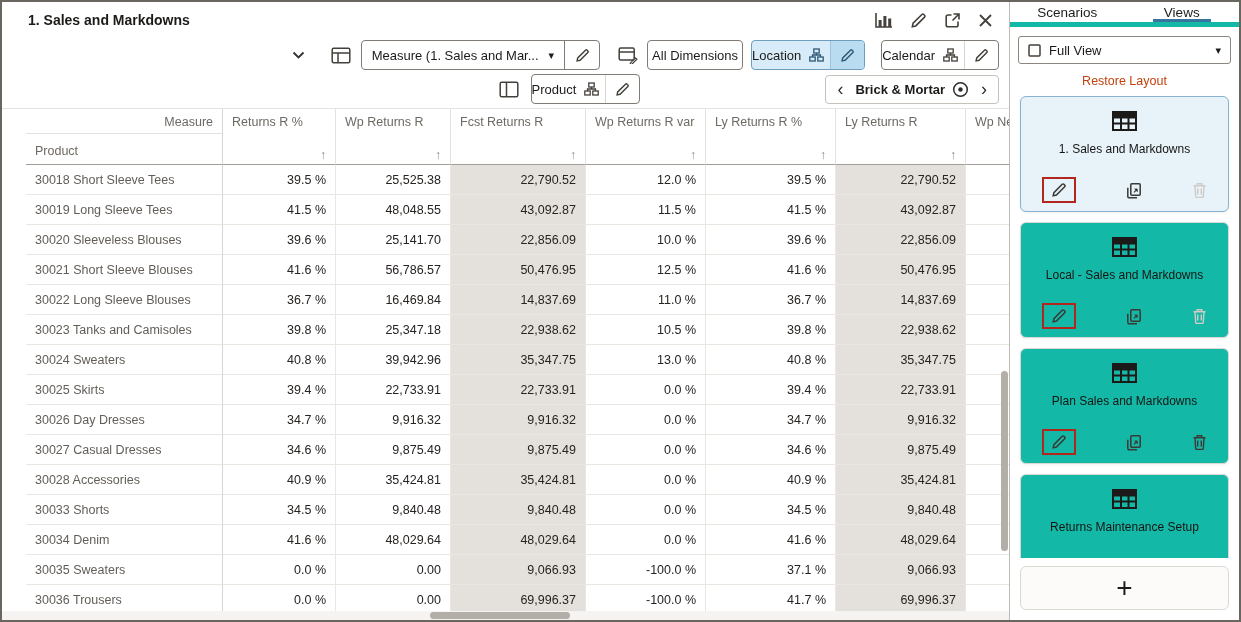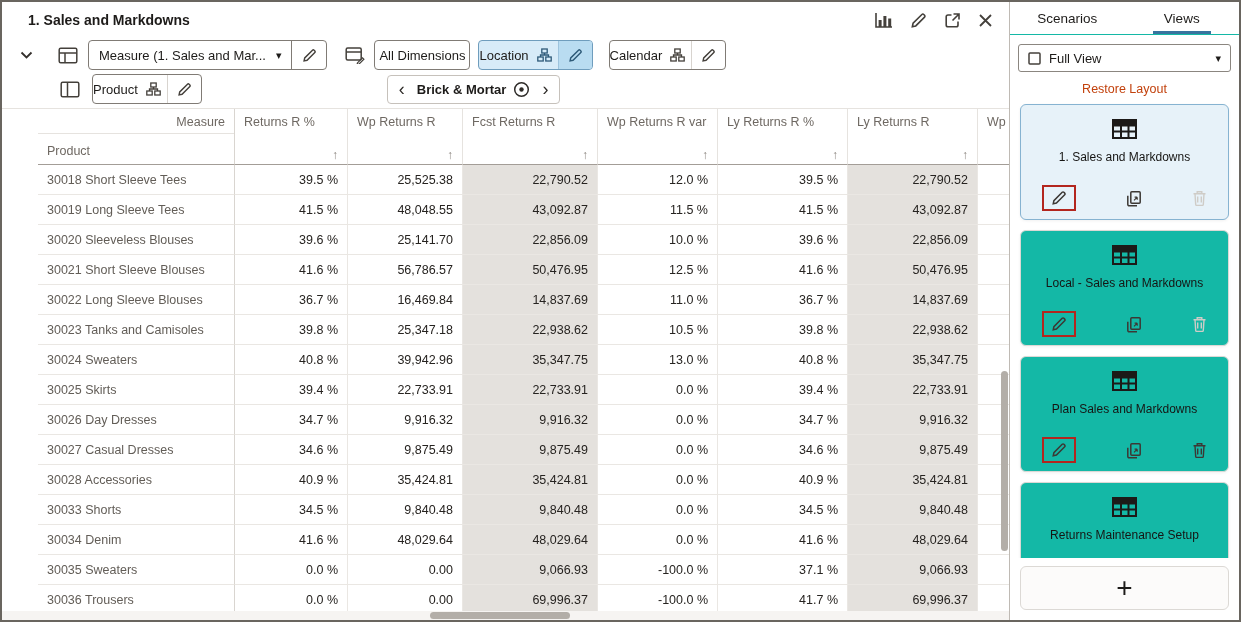--- a/index.html
+++ b/index.html
@@ -7,21 +7,21 @@
   body { font-family:"Liberation Sans",sans-serif; background:#fff; }
   .window { width:1241px; height:622px; border:2px solid #69655f; display:flex; overflow:hidden; background:#fff; }
 
   
   .main { width:1008px; min-width:1008px; display:flex; flex-direction:column; border-right:1px solid #bfbab4; background:#fff; }
   .titlebar { height:36px; display:flex; align-items:center; padding:0 16px 0 26px; }
   .title { font-size:14px; font-weight:bold; color:#1d1b19; }
   .tb-icons { margin-left:auto; display:flex; align-items:center; gap:17px; color:#44403b; }
   .icon-btn { display:flex; cursor:pointer; }
 
-  .toolbar { padding:2px 10px 4px 12px; display:flex; flex-direction:column; gap:4px; }
+  .toolbar { padding:2px 10px 4px 12px; display:flex; flex-direction:column; gap:4px;align-items:flex-end; }
   .trow { display:flex; align-items:center; height:30px; }
   .chev-btn { width:24px; display:flex; justify-content:center; color:#34302c; cursor:pointer; }
   .axis-icon { color:#44403b; display:flex; }
   .r1-axis { margin-left:20px; }
   .r2-axis { margin-left:46px; }
 
   .measure-group { margin-left:10px; height:30px; border:1px solid #807b75; border-radius:4px; display:flex; align-items:stretch; overflow:hidden; background:#fff; }
   .measure-select { display:flex; align-items:center; gap:10px; padding:0 10px; font-size:13px; color:#1d1b19; cursor:pointer; white-space:nowrap; }
   .caret { font-size:11px; color:#1d1b19; line-height:1; }
   .group-divider { width:1px; background:#807b75; }
@@ -42,38 +42,38 @@
   .cal-chip { margin-left:16px; }
   .prod-chip { margin-left:12px; }
 
   .page-nav { margin-left:185px; height:29px; border:1px solid #c6c1bb; border-radius:4px; background:#fff; display:flex; align-items:center; padding:0 6px; gap:7px; }
   .pn-btn { font-size:18px; color:#2e2b28; padding:0 5px; cursor:pointer; line-height:1; }
   .pn-label { font-size:13px; font-weight:bold; color:#1d1b19; white-space:nowrap; }
   .pn-target { display:flex; color:#2e2b28; cursor:pointer; }
 
   
   .grid-area { position:relative; flex:1; overflow:hidden; border-top:1px solid #e6e3df; }
-  #pivot-grid { display:grid; position:absolute; top:0; left:16px;padding-left:20px; }
+  #pivot-grid { display:grid; position:absolute; top:0; left:4px;padding-left:20px; }
   .hcell { height:56px; background:#fff; border-bottom:1px solid #a39d97; border-right:1px solid #e6e3df; padding:6px 9px 3px 9px; display:flex; flex-direction:column; justify-content:space-between; overflow:hidden; }
   .hlabel { font-size:12.5px; color:#6e6862; white-space:nowrap; overflow:hidden; }
   .sort-arrow { align-self:flex-end; font-size:12px; color:#8d8781; line-height:1; cursor:pointer; }
   .hcell.corner { padding:0; border-right:1px solid #d9d5d0; }
   .corner-top { text-align:right; padding:6px 9px 4px; font-size:12.5px; color:#6e6862; border-bottom:1px solid #e6e3df; }
   .corner-bottom { text-align:left; padding:5px 9px 6px; font-size:12.5px; color:#6e6862; }
   .cell { height:30px; display:flex; align-items:center; justify-content:flex-end; padding:0 9px; font-size:12.5px; color:#262320; background:#fff; border-right:1px solid #eae7e3; border-bottom:1px solid #eae7e3; white-space:nowrap; overflow:hidden; }
   .cell.rowlabel { justify-content:flex-start; color:#625d57; border-right:1px solid #d9d5d0; }
   .cell.shaded { background:#e4e1dd; }
 
   .hscroll-track { position:absolute; left:0; bottom:0; width:1007px; height:9px; background:#f6f4f2; }
   .hscroll-thumb { position:absolute; left:428px; top:1px; width:140px; height:7px; background:#b3aea8; border-radius:4px; cursor:pointer; }
   .vscroll-thumb { position:absolute; right:1px; top:262px; width:7px; height:180px; background:#b3aea8; border-radius:4px; cursor:pointer; }
 
   
   .sidebar { flex:1; display:flex; flex-direction:column; background:#fff; }
-  .tabs { height:33px; display:flex; border-bottom:1px solid #14b8a6; }
+  .tabs { height:25px; display:flex; border-bottom:5px solid #14b8a6; }
   .tab { flex:1; display:flex; align-items:center; justify-content:center; font-size:13.5px; color:#1d1b19; position:relative; cursor:pointer; }
   .tab.active::after { content:""; position:absolute; left:28px; right:28px; bottom:0; height:3px; background:#38749e; }
   .fullview { margin:9px 8px 2px; height:28px; border:1px solid #8b8680; border-radius:3px; display:flex; align-items:center; gap:8px; padding:0 9px; font-size:13px; color:#1d1b19; cursor:pointer; }
   .fullview .sq { display:flex; color:#44403b; }
   .fullview .caret { margin-left:auto; }
   .restore { text-align:center; font-size:12.5px; color:#c2410c; padding:8px 0 3px; cursor:default; }
   .cards { flex:1; overflow:hidden; padding:5px 10px 0; display:flex; flex-direction:column; gap:10px; }
   .card { min-height:116px; border:1px solid #dcd9d5; border-radius:6px; background:#14b8a6; box-shadow:0 1px 3px rgba(0,0,0,.06); display:flex; flex-direction:column; align-items:center; padding:12px 10px 8px; cursor:pointer; }
   .card.selected { background:#e7f2f9; border-color:#86b3d1; }
   .card-label { margin-top:9px; font-size:12px; color:#161513; white-space:nowrap; overflow:hidden; max-width:100%; }

